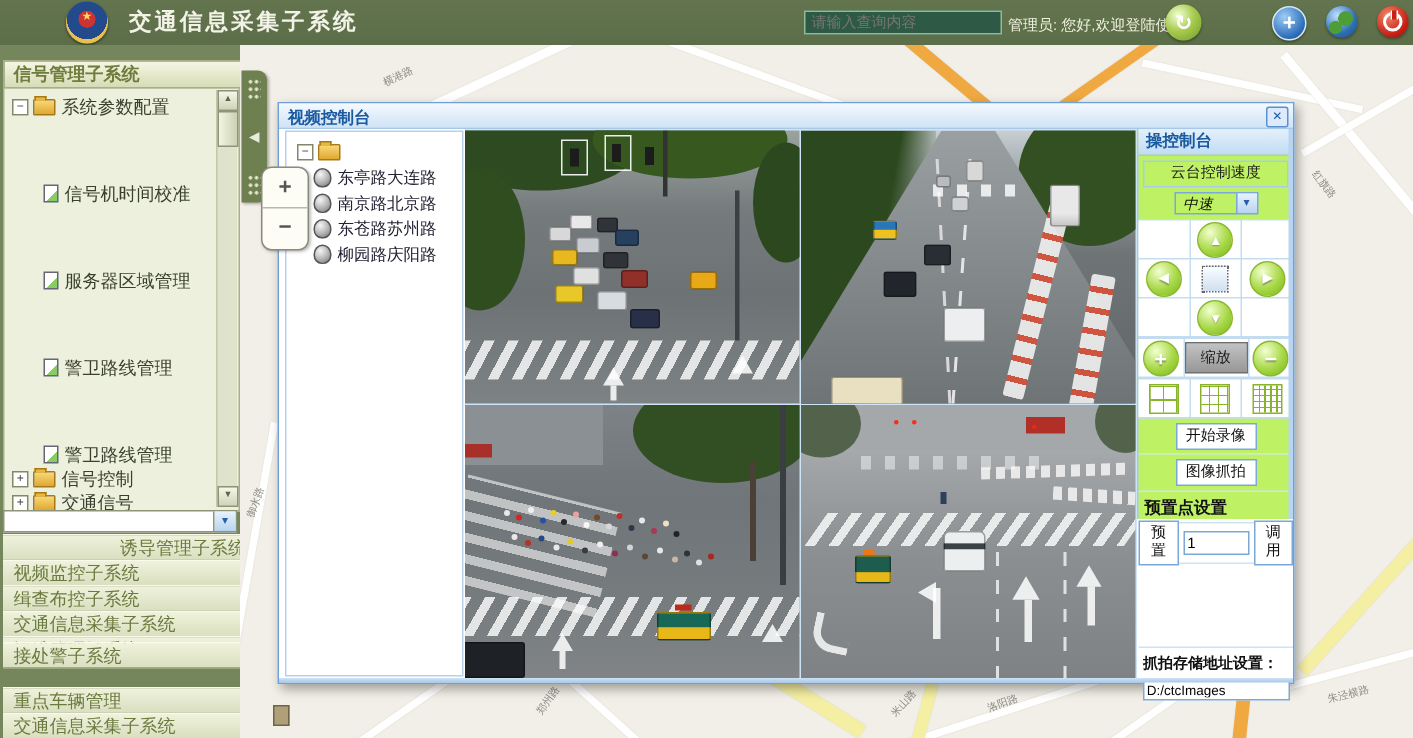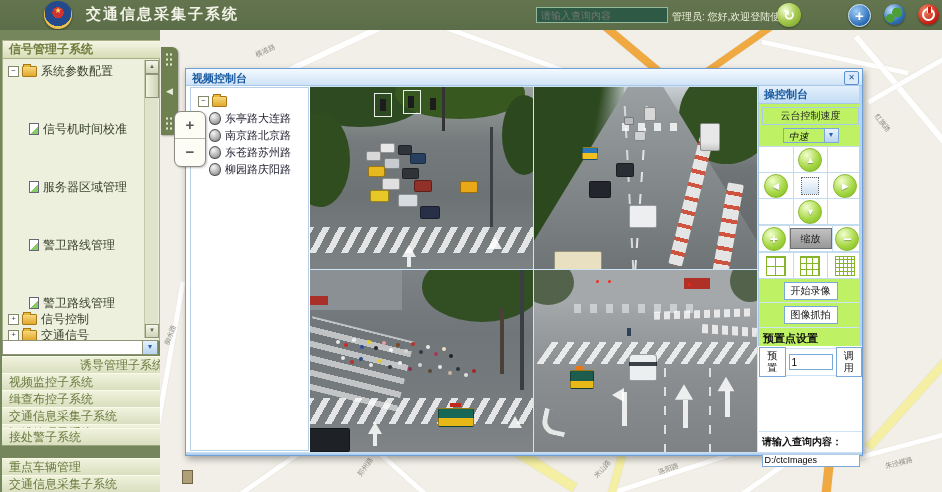--- a/index.html
+++ b/index.html
@@ -458,21 +458,21 @@
         <div class="ptz-row" style="height:24px;">
           <button class="blue-btn">图像抓拍</button>
         </div>
         <div id="preset-title">预置点设置</div>
         <div class="ptz-row" id="preset-row">
           <button class="blue-btn">预置</button>
           <input id="preset-num" value="1" style="">
           <button class="blue-btn">调用</button>
         </div>
         <div id="ptz-spacer"></div>
-        <div id="storage-label">请输入查询内容：</div>
+        <div id="storage-label">抓拍存储地址设置：</div>
         <input id="storage-input" value="D:/ctcImages" style="">
         <div id="ptz-scroll"></div>
       </div>
 
     </div>
     <div id="dlg-bottom"></div>
   </div>
 
 </div>
 

